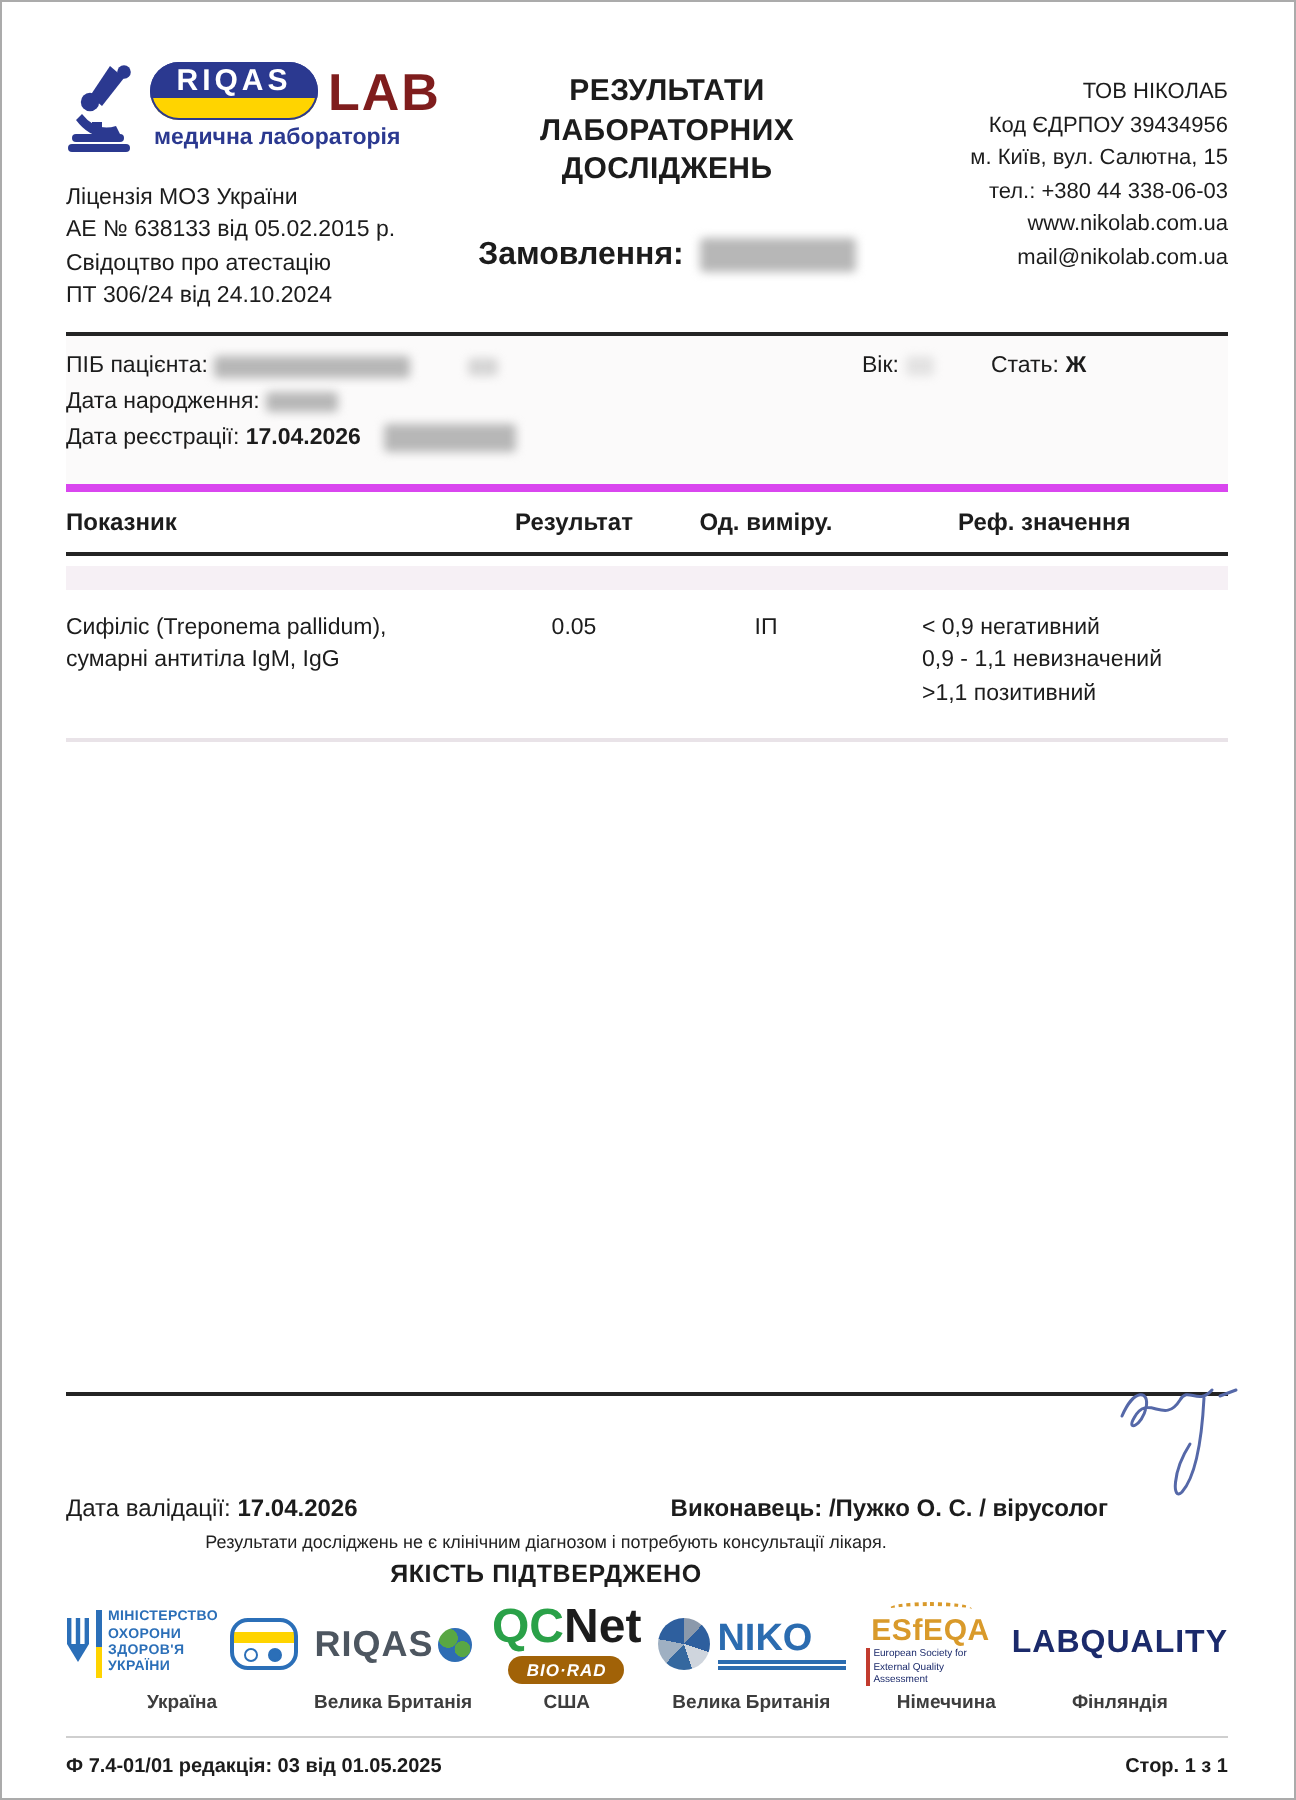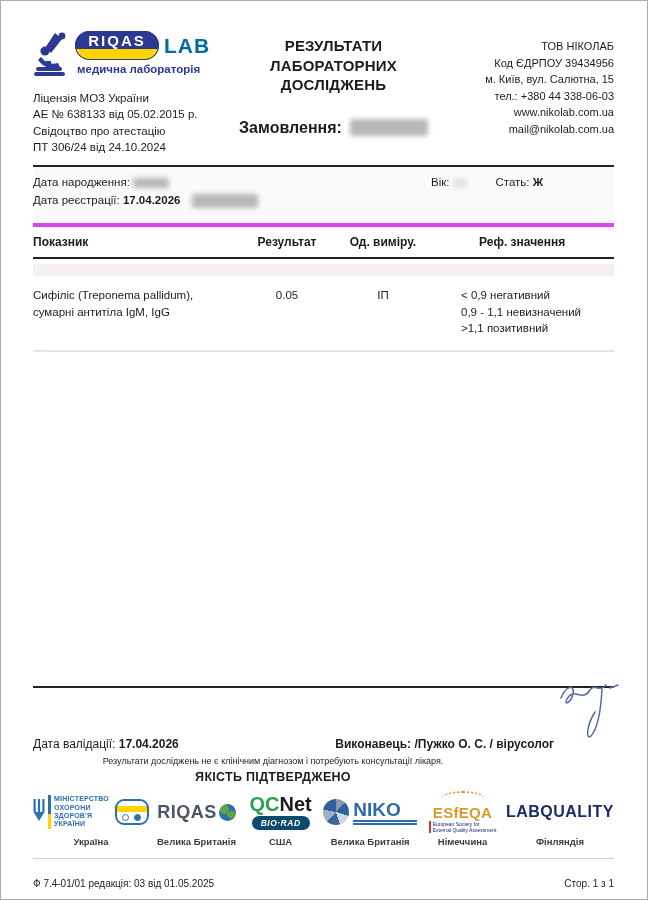--- a/index.html
+++ b/index.html
@@ -17,21 +17,21 @@
   .scope{flex:none;margin-right:4px;}
   .logo-text{display:flex;flex-direction:column;}
   .logo-line{display:flex;align-items:center;}
   .pill{
     width:84px;height:29px;border-radius:15px;
     background:linear-gradient(180deg,#2b3990 0 62%,#ffd400 62% 100%);
     display:flex;align-items:flex-start;justify-content:center;
     box-shadow:0 0 0 1px #2b3990 inset;
   }
   .pill span{color:#fff;font-weight:bold;font-size:15px;letter-spacing:2px;line-height:19px;text-shadow:0 0 1px #2b3990;}
-  .lab{color:#0369a1;font-weight:bold;font-size:21px;letter-spacing:1px;margin-left:5px;line-height:1;}
+  .lab{color:#7f1d1d;font-weight:bold;font-size:26px;letter-spacing:1px;margin-left:5px;line-height:1;}
   .tagline{color:#2b3990;font-size:11.5px;font-weight:600;margin-top:3px;margin-left:2px;}
   .license{font-size:11.5px;line-height:1.42;margin-top:9px;font-weight:500;}
   .title-col{flex:1;text-align:center;padding:0 6px;}
   .doc-title{font-size:15px;font-weight:bold;line-height:1.3;margin-top:5px;letter-spacing:.2px;}
   .order{margin-top:24px;font-size:16px;font-weight:600;display:flex;justify-content:center;align-items:center;}
   .company-col{width:168px;flex:none;text-align:right;font-size:11px;line-height:1.5;margin-top:7px;font-weight:500;}
   
   .redact{display:inline-block;background:#b7b7b7;filter:blur(2.5px);border-radius:2px;vertical-align:middle;}
   .r-order{width:78px;height:17px;margin-left:8px;}
   .r-name{width:98px;height:11px;}
@@ -94,44 +94,44 @@
   .moz-dot{width:7px;height:7px;border-radius:50%;border:1.5px solid #2b6fb8;box-sizing:border-box;}
   .moz-dot.fill{background:#2b6fb8;}
   
   .riqas{width:92px;margin-left:8px;}
   .riqas-name{font-size:18px;font-weight:bold;color:#4d5660;letter-spacing:.5px;}
   .globe{width:17px;height:17px;border-radius:50%;margin-left:2px;
     background:radial-gradient(circle at 30% 30%,#59a744 0 28%,transparent 29%),
                radial-gradient(circle at 72% 62%,#59a744 0 24%,transparent 25%),#2e6db4;}
   
   .qcnet{width:86px;margin-left:10px;}
-  .qcnet-top{font-size:20px;font-weight:bold;line-height:1;}
+  .qcnet-top{font-size:24px;font-weight:bold;line-height:1;}
   .qc-green{color:#2aa148;}
   .qc-dark{color:#1c1c1c;font-weight:600;}
-  .biorad{background:#0c4a6e;color:#fff;font-weight:bold;font-size:8.5px;
+  .biorad{background:#a16207;color:#fff;font-weight:bold;font-size:8.5px;
     border-radius:9px;padding:2px 9px;margin-top:2px;letter-spacing:.5px;font-style:italic;}
   
   .qcmd{width:104px;margin-left:8px;}
   .qcmd-logo{display:flex;align-items:center;gap:4px;}
   .qcmd-icon{width:26px;height:26px;border-radius:50%;
     background:conic-gradient(#8b99ab 0 12%,#2e5f9e 12% 30%,#cfd5dd 30% 45%,#35689f 45% 62%,#9fb0c2 62% 78%,#2e5f9e 78% 100%);}
   .qcmd-textwrap{display:flex;flex-direction:column;}
   .qcmd-name{font-size:19px;font-weight:bold;color:#2b6cb0;line-height:1;border-bottom:2px solid #2b6cb0;padding-bottom:1px;}
   .qcmd-tag{font-size:4.5px;color:#fff;background:#2b6cb0;padding:1px 2px;margin-top:1px;white-space:nowrap;overflow:hidden;width:60px;}
   
-  .esfeqa{width:88px;margin-left:10px;}
+  .esfeqa{width:88px;margin-left:10px;align-items:flex-end;}
   .es-arc{width:42px;height:14px;border-top:2px dotted #d99a2b;border-radius:50% 50% 0 0;}
   .es-name{font-size:15px;font-weight:bold;color:#d99a2b;line-height:1;letter-spacing:.3px;}
   .es-tag{font-size:5px;color:#1b2a6b;line-height:1.25;text-align:left;border-left:2px solid #c23b2e;padding-left:2px;margin-top:1px;}
   
   .labq{width:110px;margin-left:8px;}
   .labq-name{font-size:16px;font-weight:bold;color:#1b2a6b;letter-spacing:.5px;}
   
-  .footer{border-top:1px solid #cfcfcf;margin-top:3px;padding-top:19px;
-    display:flex;justify-content:space-between;font-size:10px;font-weight:400;}
+  .footer{border-top:1px solid #cfcfcf;margin-top:3px;padding-top:9px;
+    display:flex;justify-content:space-between;font-size:10px;font-weight:700;}
 </style>
 </head>
 <body>
 
 <div class="page">
 
   <div class="top">
     <div class="brand-col">
       <div class="logo-row">
         <span class="scope">
@@ -182,20 +182,25 @@
       <div>м. Київ, вул. Салютна, 15</div>
       <div>тел.: +380 44 338-06-03</div>
       <div>www.nikolab.com.ua</div>
       <div>mail@nikolab.com.ua</div>
     </div>
   </div>
 
   <div class="patient">
     <div class="left">
       <div>
+        <span class="lbl">ПІБ пацієнта:</span>
+        <span class="redact r-name"></span>
+        <span class="redact r-name2"></span>
+      </div>
+      <div>
         <span class="lbl">Дата народження:</span>
         <span class="redact r-birth"></span>
       </div>
       <div>
         <span class="lbl">Дата реєстрації:</span>
         <b>17.04.2026</b>
         <span class="redact r-reg"></span>
       </div>
     </div>
     <div class="patient-right">

